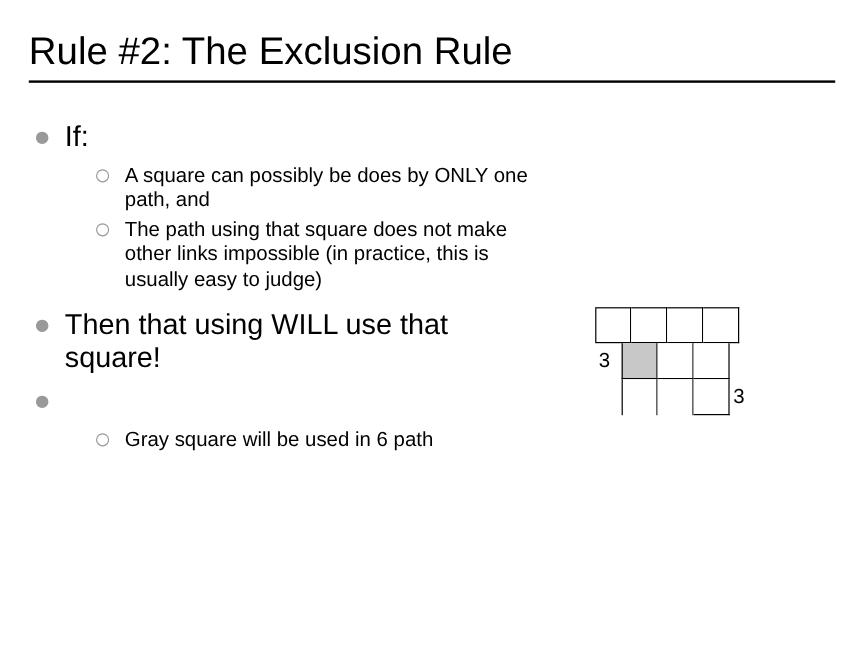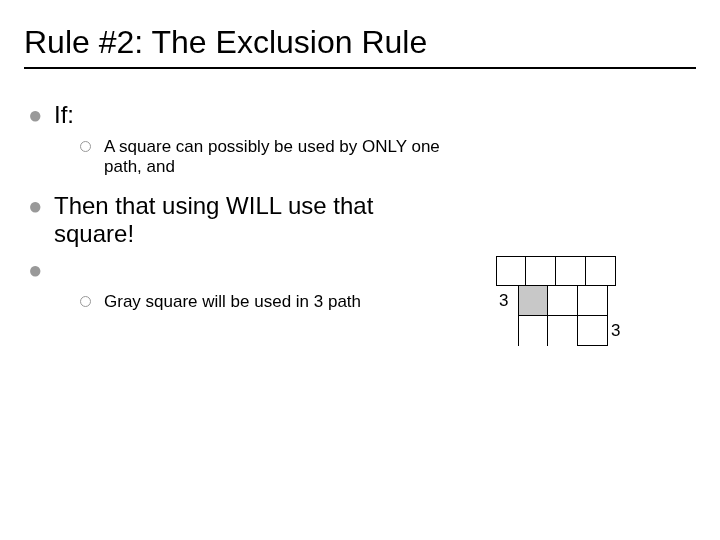--- a/index.html
+++ b/index.html
@@ -96,36 +96,40 @@
 
 <div class="content">
 
   <div class="l1">
     <span class="bullet">●</span>
     <span>If:</span>
   </div>
 
   <div class="l2">
     <span class="ring"></span>
-    <span>A square can possibly be used by ONLY one path, and</span>
+    <span>A square can possibly be does by ONLY one path, and</span>
+  </div>
+  <div class="l2">
+    <span class="ring"></span>
+    <span>The path using that square does not make other links impossible (in practice, this is usually easy to judge)</span>
   </div>
 
   <div class="spacer"></div>
 
   <div class="l1">
     <span class="bullet">●</span>
     <span>Then that using WILL use that square!</span>
   </div>
   <div class="l1">
     <span class="bullet">●</span>
   </div>
 
   <div class="l2">
     <span class="ring"></span>
-    <span>Gray square will be used in 3 path</span>
+    <span>Gray square will be used in 6 path</span>
   </div>
 
 </div>
 
 <div class="grid">
   <div class="row">
     <div class="cell bt bl"></div>
     <div class="cell bt"></div>
     <div class="cell bt"></div>
     <div class="cell bt"></div>

